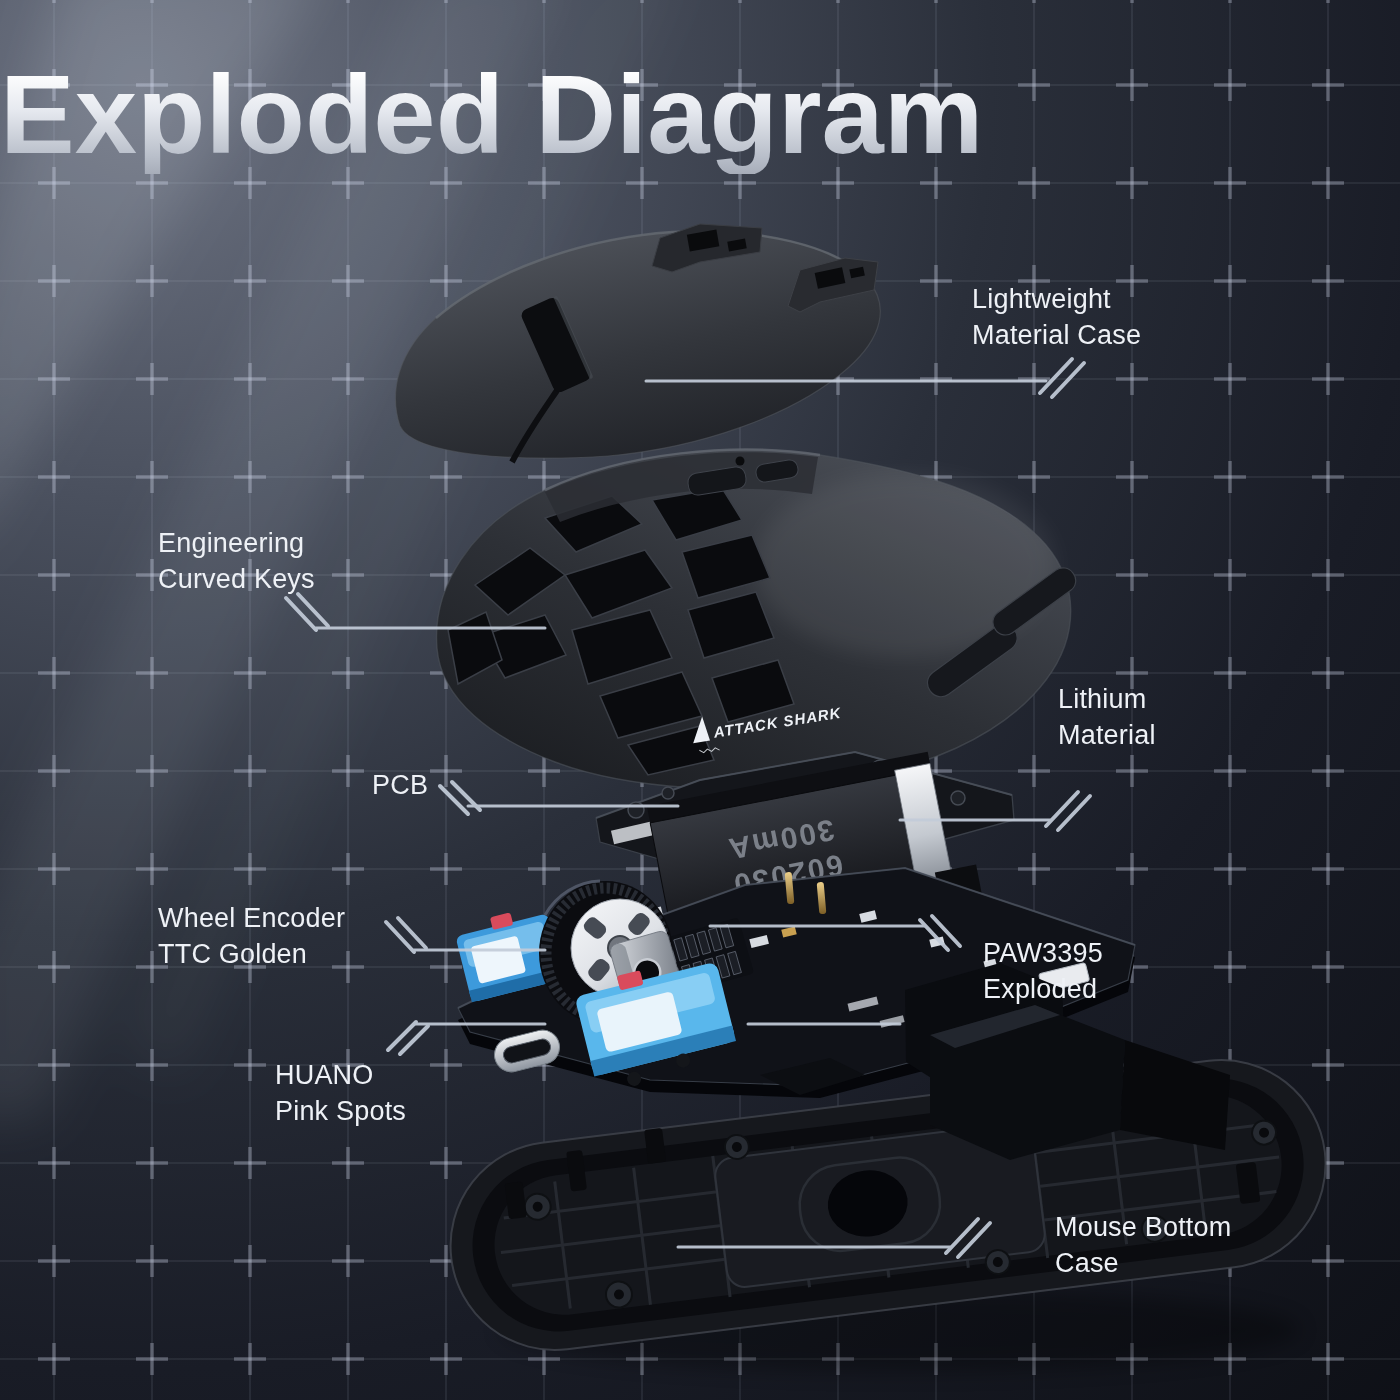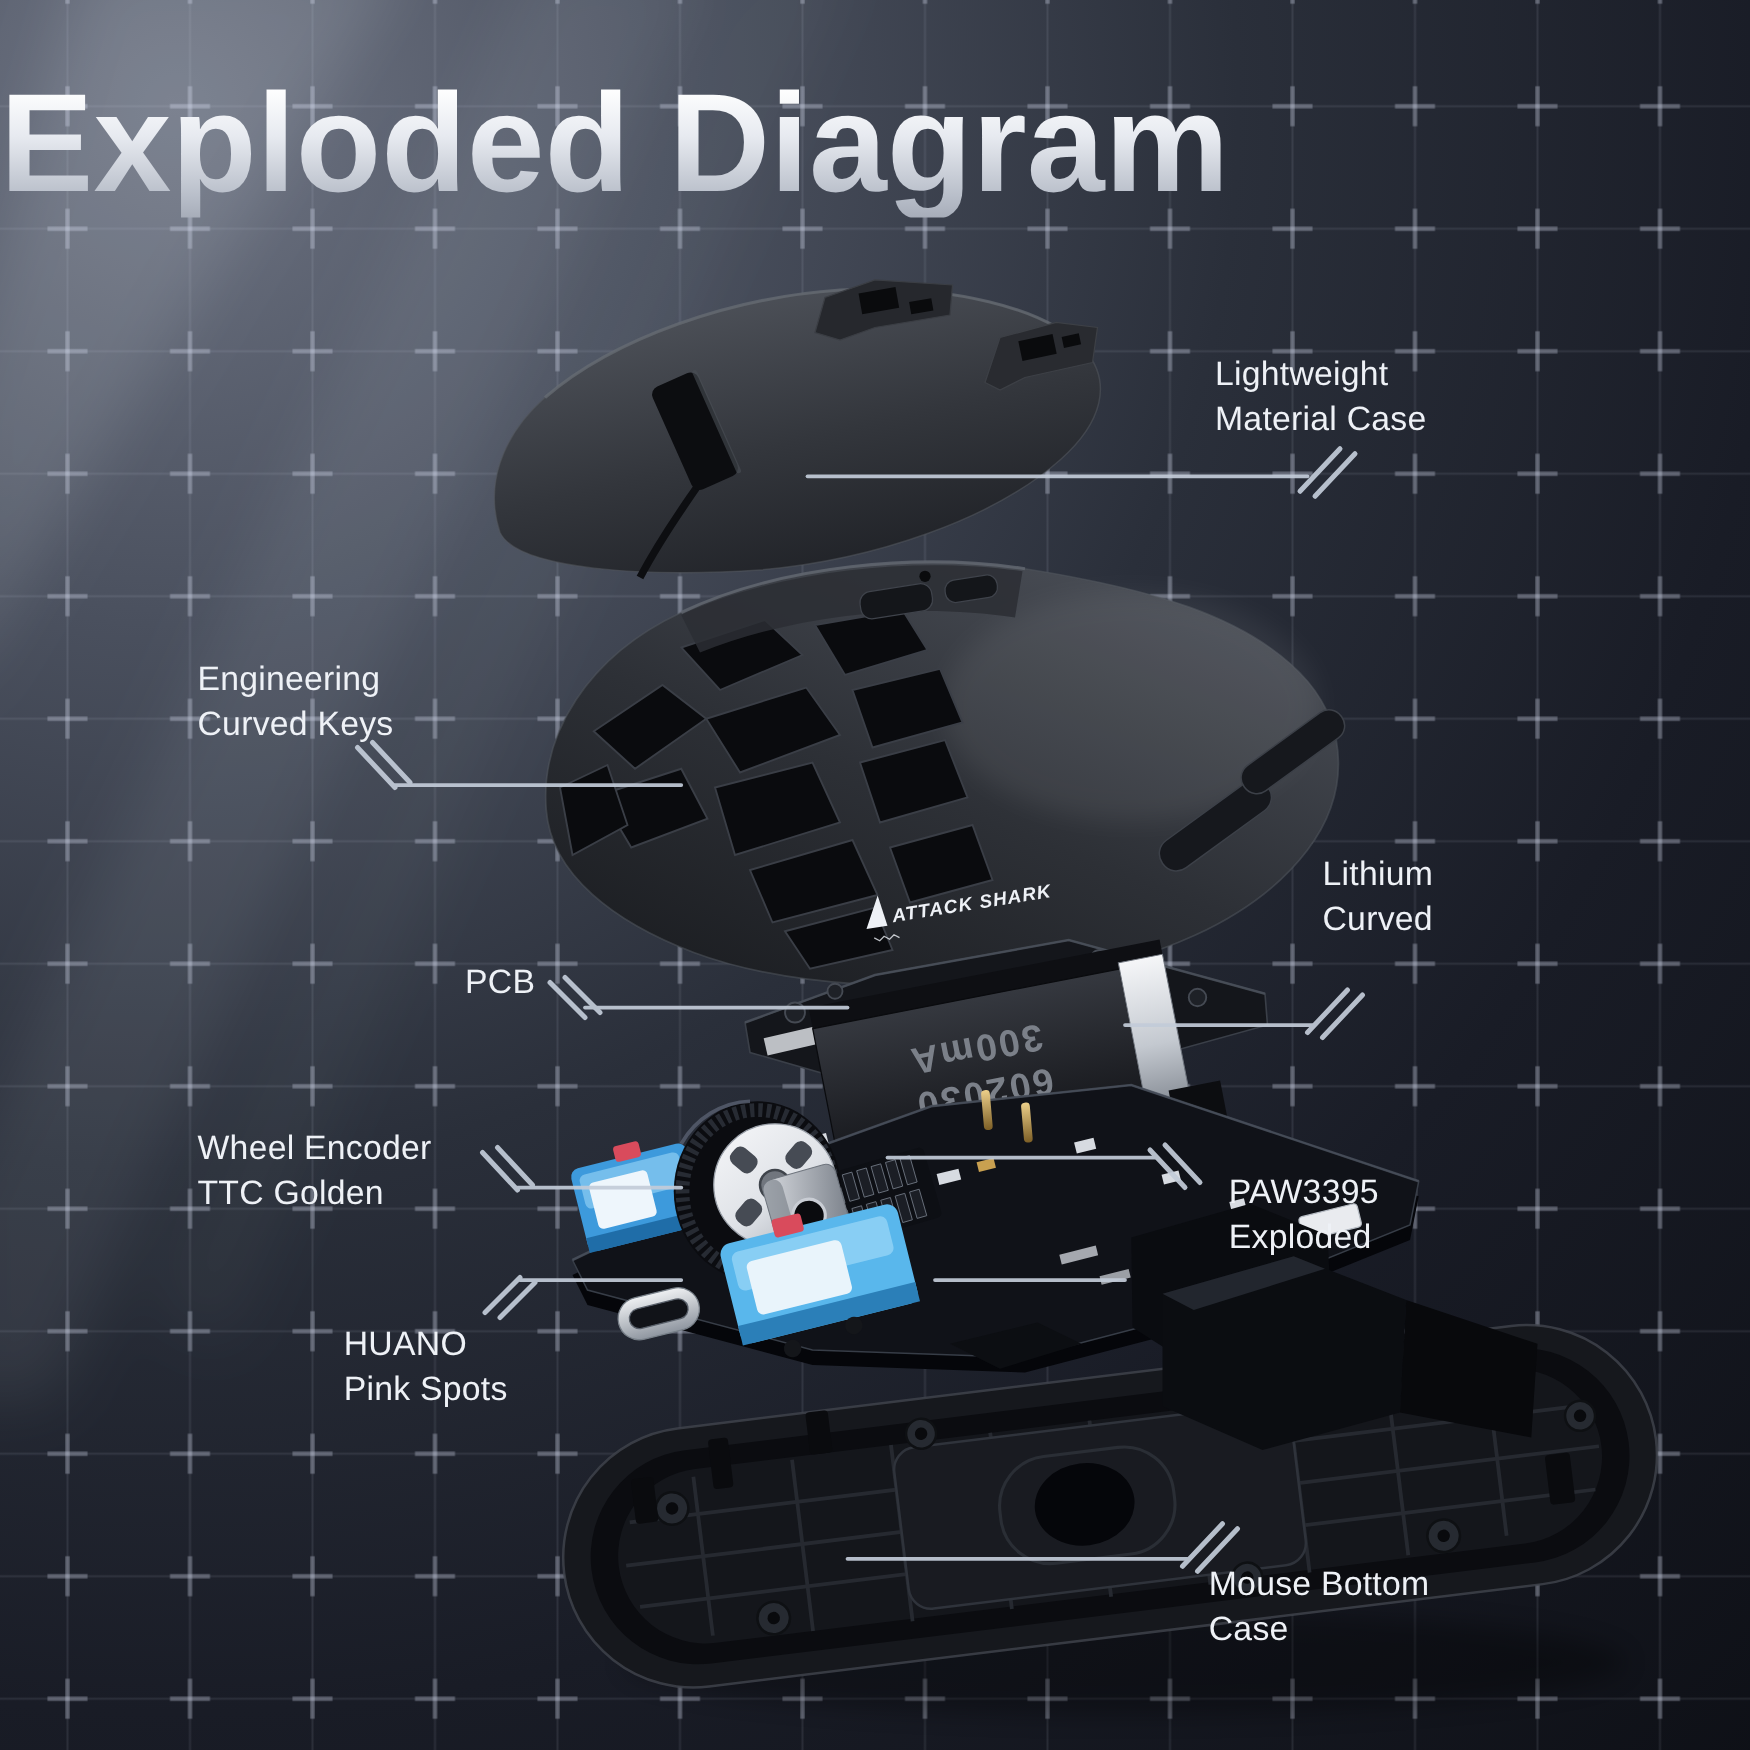--- a/index.html
+++ b/index.html
@@ -378,21 +378,21 @@
   <span>Material Case</span>
 </div>
 
 <div class="label" style="left:158px;top:526px;">
   <span>Engineering</span>
   <span>Curved Keys</span>
 </div>
 
 <div class="label" style="left:1058px;top:682px;">
   <span>Lithium</span>
-  <span>Curved</span>
+  <span>Material</span>
 </div>
 
 <div class="label" style="left:372px;top:768px;">
   <span>PCB</span>
 </div>
 
 <div class="label" style="left:158px;top:901px;">
   <span>Wheel Encoder</span>
   <span>TTC Golden</span>
 </div>
@@ -400,18 +400,18 @@
 <div class="label" style="left:983px;top:936px;">
   <span>PAW3395</span>
   <span>Exploded</span>
 </div>
 
 <div class="label" style="left:275px;top:1058px;">
   <span>HUANO</span>
   <span>Pink Spots</span>
 </div>
 
-<div class="label" style="left:967px;top:1210px;margin-top:40px;">
+<div class="label" style="left:1055px;top:1210px;">
   <span>Mouse Bottom</span>
   <span>Case</span>
 </div>
 
 </div>
 
 </body></html>

